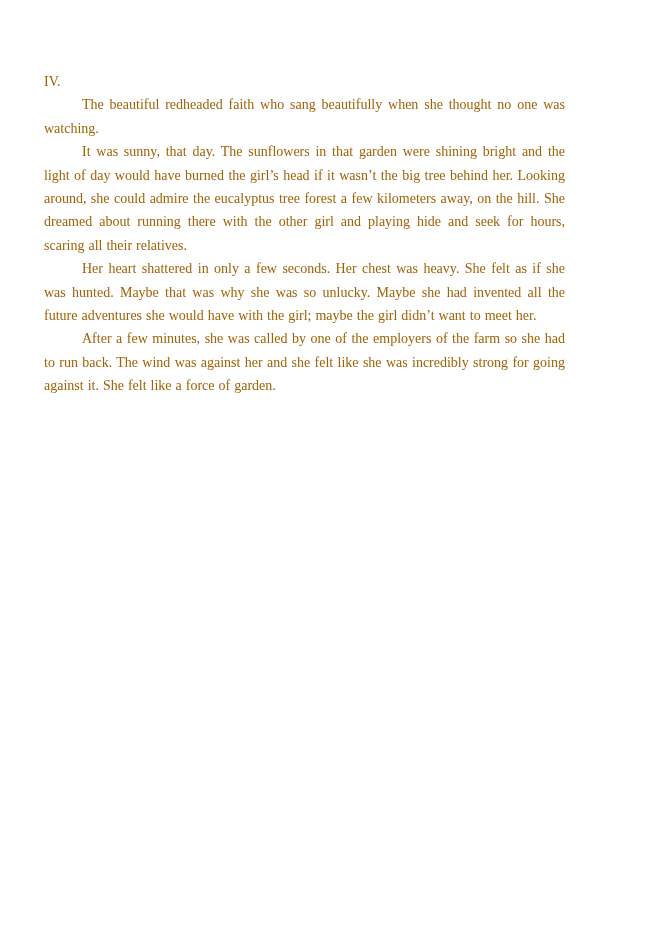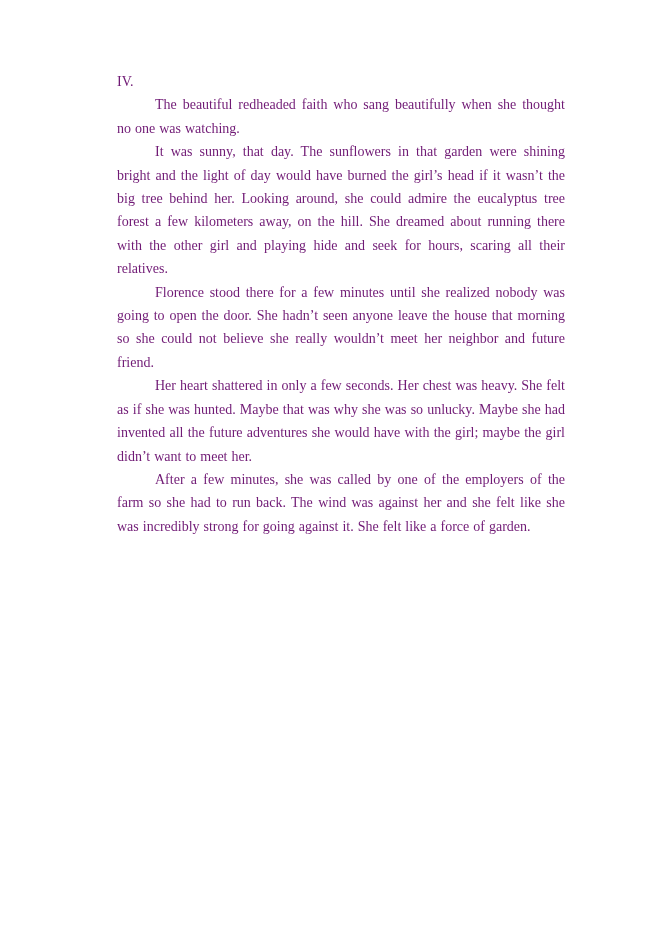--- a/index.html
+++ b/index.html
@@ -5,24 +5,24 @@
   html, body {
     margin: 0;
     padding: 0;
     background: #ffffff;
   }
   .page {
     width: 664px;
     height: 940px;
     box-sizing: border-box;
     background: #ffffff;
-    padding: 70px 99px 0 117px;
+    padding: 70px 99px 0 44px;
     overflow: hidden;
     font-family: "Liberation Serif", serif;
-    color: #701a75;
+    color: #a16207;
   }
   .section-heading {
     font-size: 14px;
     line-height: 23.4px;
     margin: 0;
     font-weight: normal;
     text-indent: 0;
   }
   .para {
     font-size: 14px;
@@ -34,17 +34,16 @@
   }
 </style>
 </head>
 <body>
 
 <div class="page">
   <p class="section-heading">IV.</p>
   <div>
       <p class="para">The beautiful redheaded faith who sang beautifully when she thought no one was watching.</p>
       <p class="para">It was sunny, that day. The sunflowers in that garden were shining bright and the light of day would have burned the girl’s head if it wasn’t the big tree behind her.  Looking around, she could admire the eucalyptus tree forest a few kilometers away, on the hill. She dreamed about running there with the other girl and playing hide and seek for hours, scaring all their relatives.</p>
-      <p class="para">Florence stood there for a few minutes until she realized nobody was going to open the door. She hadn’t seen anyone leave the house that morning so she could not believe she really wouldn’t meet her neighbor and future friend.</p>
       <p class="para">Her heart shattered in only a few seconds. Her chest was heavy. She felt as if she was hunted. Maybe that was why she was so unlucky. Maybe she had invented all the future adventures she would have with the girl; maybe the girl didn’t want to meet her.</p>
       <p class="para">After a few minutes, she was called by one of the employers of the farm so she had to run back. The wind was against her and she felt like she was incredibly strong for going against it. She felt like a force of garden.</p>
     </div>
 </div>
 
 </body></html>

